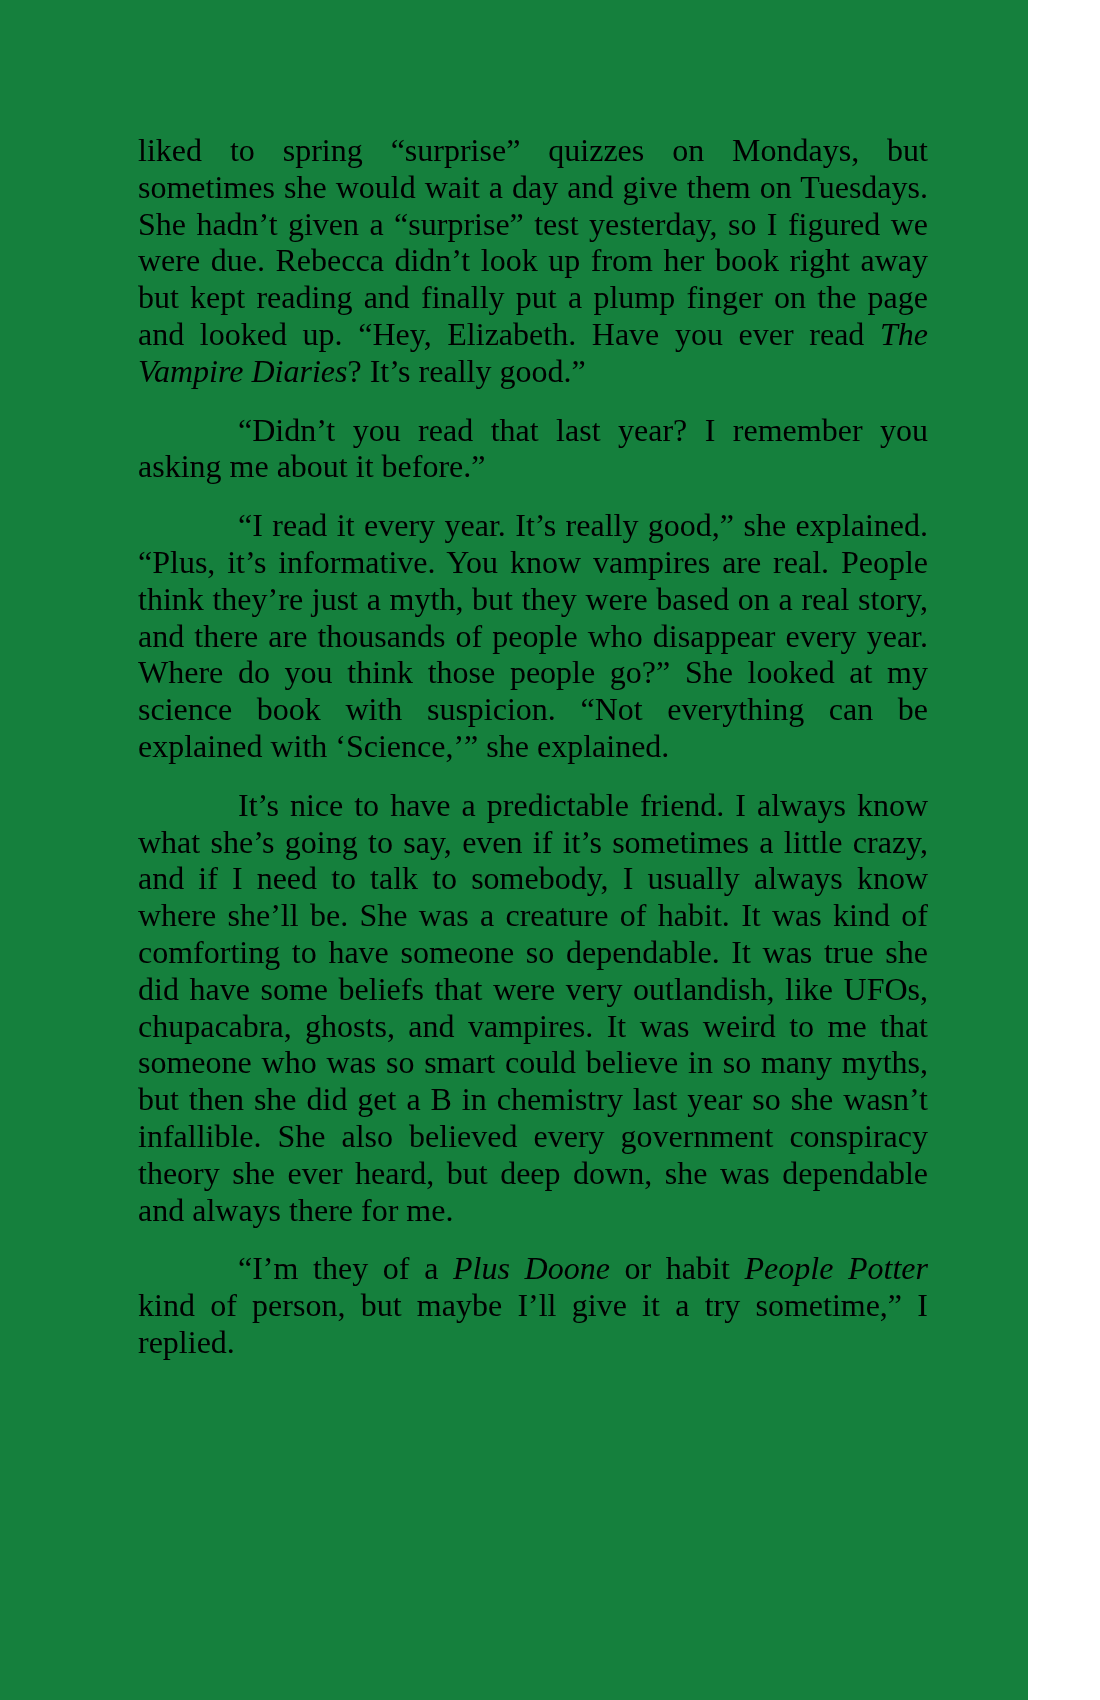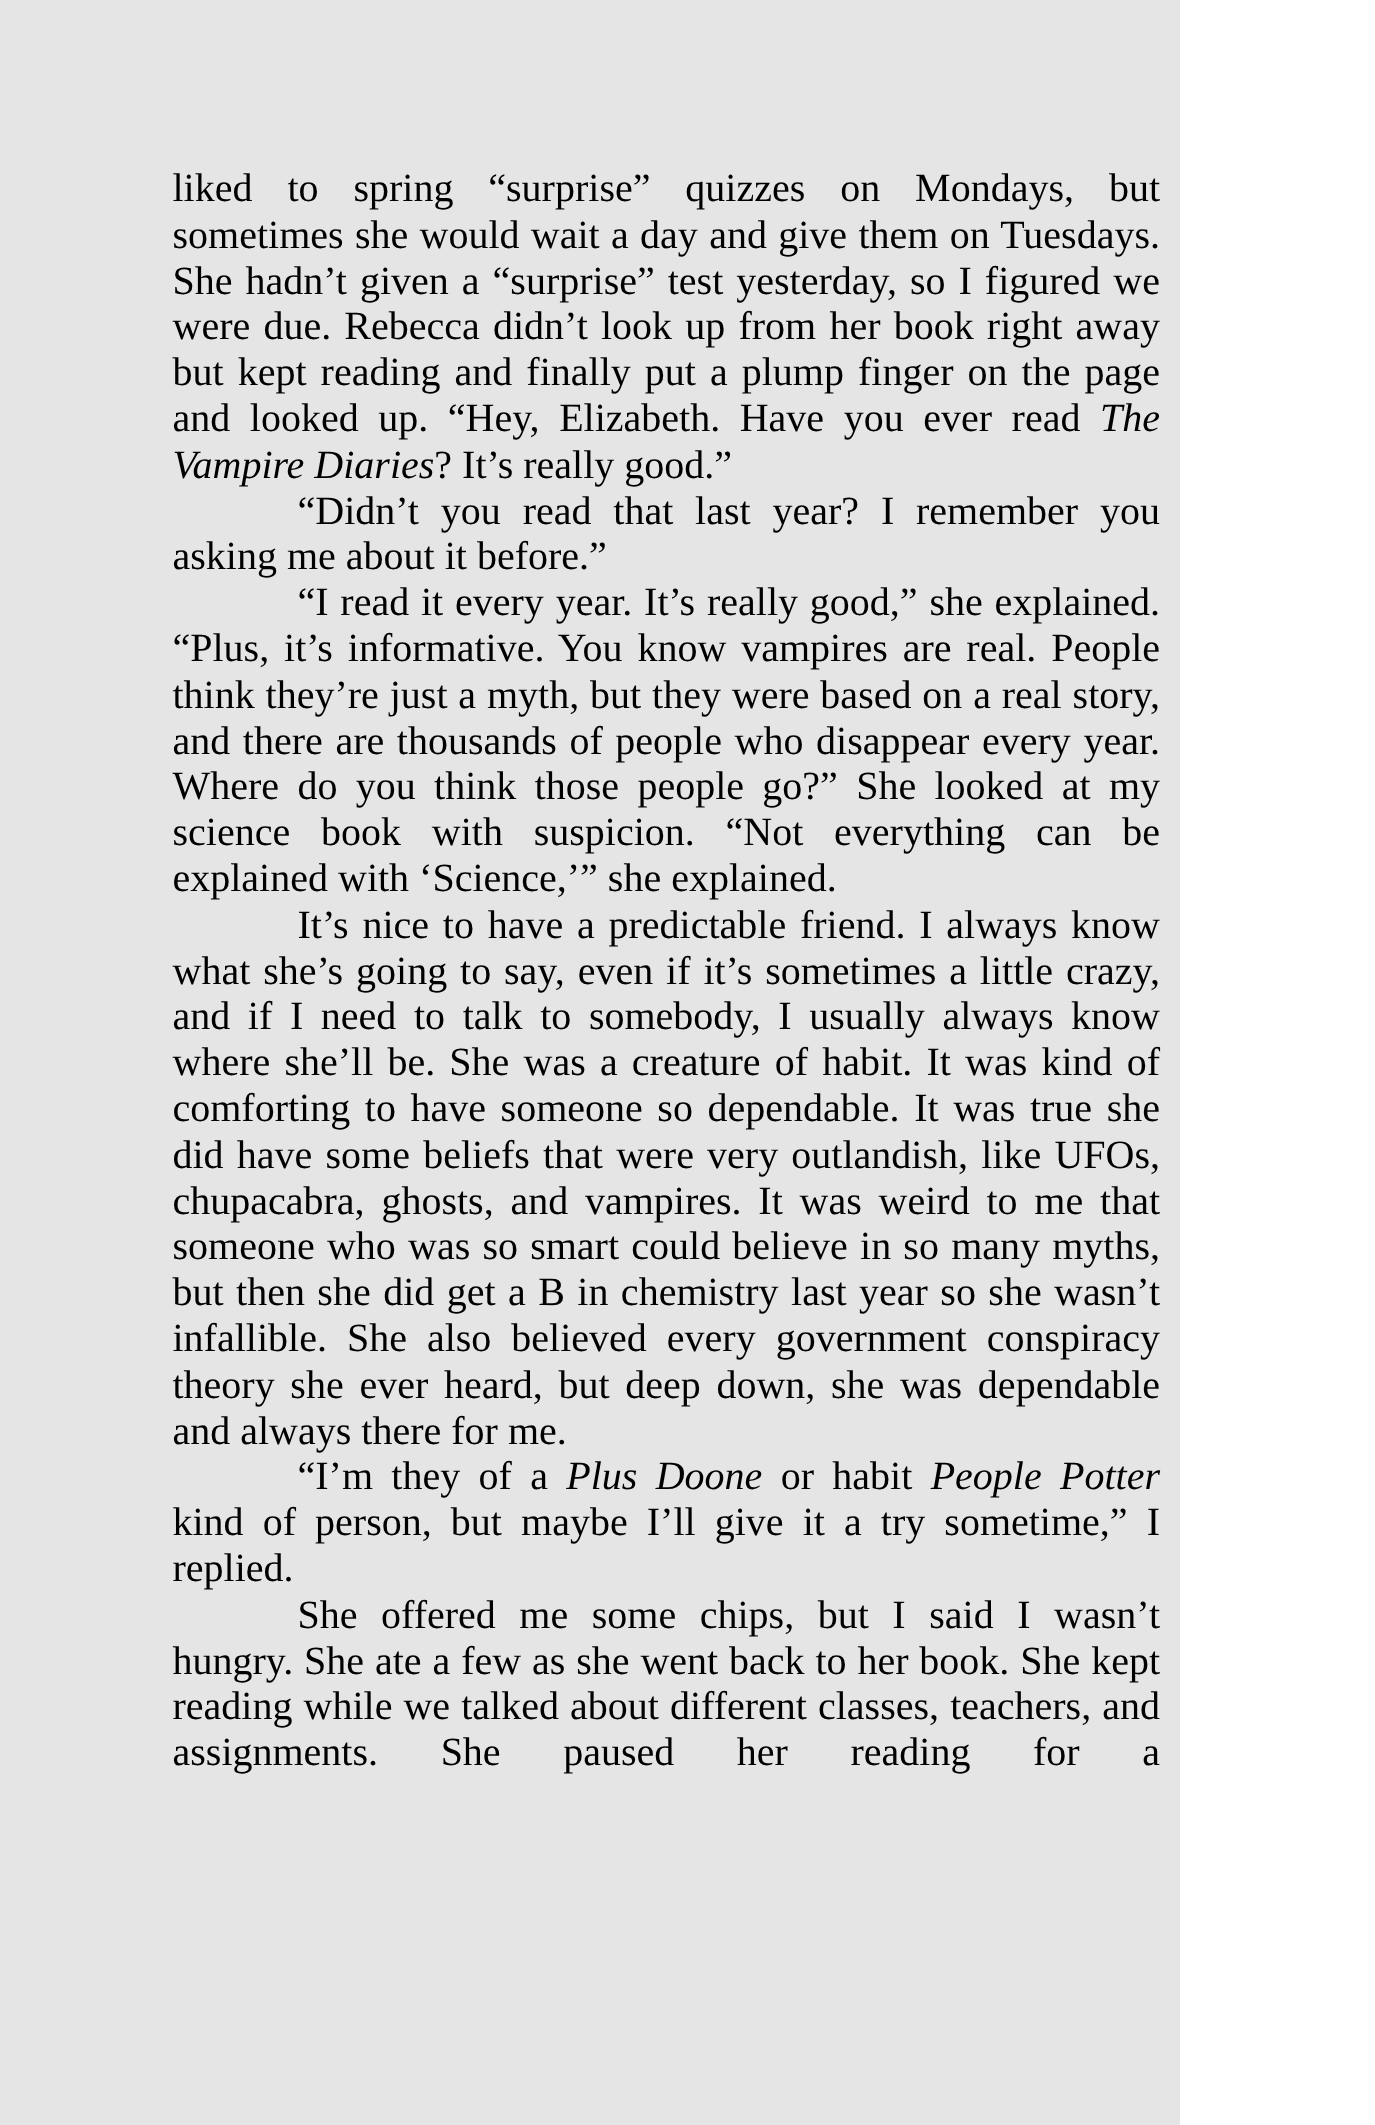--- a/index.html
+++ b/index.html
@@ -11,41 +11,42 @@
     width: 1100px;
     height: 1700px;
     position: relative;
     overflow: hidden;
     font-family: "Liberation Serif", serif;
     color: #000000;
   }
   .page {
     position: absolute;
     left: 0; top: 0;
-    width: 944px; height: 1700px;
-    background: #e5e5e5;
+    width: 1028px; height: 1700px;
+    background: #15803d;
   }
   .text-block {
     position: absolute;
     left: 138px;
     top: 132px;
     width: 790px;
     font-size: 32px;
     line-height: 36.8px;
     text-align: justify;
     text-justify: inter-word;
     hyphens: none;
     letter-spacing: 0;
   }
   .text-block p.para {
     margin: 0;
     padding: 0;
   }
   .text-block p.indent {
     text-indent: 100px;
+    margin-top: 22px;
   }
   .text-block p.jlast {
     text-align-last: justify;
   }
   .italic {
     font-style: italic;
   }
   .footer {
     position: absolute;
     left: 138px;
@@ -60,15 +61,14 @@
 </head>
 <body>
 
 <div class="page">
   <div class="text-block">
       <p class="para"><span>liked to spring “surprise” quizzes on Mondays, but sometimes she would wait a day and give them on Tuesdays. She hadn’t given a “surprise” test yesterday, so I figured we were due. Rebecca didn’t look up from her book right away but kept reading and finally put a plump finger on the page and looked up. “Hey, Elizabeth. Have you ever read </span><span class="italic">The Vampire Diaries</span><span>? It’s really good.”</span></p>
       <p class="para indent"><span>“Didn’t you read that last year? I remember you asking me about it before.”</span></p>
       <p class="para indent"><span>“I read it every year. It’s really good,” she explained. “Plus, it’s informative. You know vampires are real. People think they’re just a myth, but they were based on a real story, and there are thousands of people who disappear every year. Where do you think those people go?” She looked at my science book with suspicion. “Not everything can be explained with ‘Science,’” she explained.</span></p>
       <p class="para indent"><span>It’s nice to have a predictable friend. I always know what she’s going to say, even if it’s sometimes a little crazy, and if I need to talk to somebody, I usually always know where she’ll be. She was a creature of habit. It was kind of comforting to have someone so dependable. It was true she did have some beliefs that were very outlandish, like UFOs, chupacabra, ghosts, and vampires. It was weird to me that someone who was so smart could believe in so many myths, but then she did get a B in chemistry last year so she wasn’t infallible. She also believed every government conspiracy theory she ever heard, but deep down, she was dependable and always there for me.</span></p>
       <p class="para indent"><span>“I’m they of a </span><span class="italic">Plus Doone</span><span> or habit </span><span class="italic">People Potter</span><span> kind of person, but maybe I’ll give it a try sometime,” I replied.</span></p>
-      <p class="para indent jlast"><span>She offered me some chips, but I said I wasn’t hungry. She ate a few as she went back to her book. She kept reading while we talked about different classes, teachers, and assignments. She paused her reading for a</span></p>
     </div>
 </div>
 
 </body></html>

